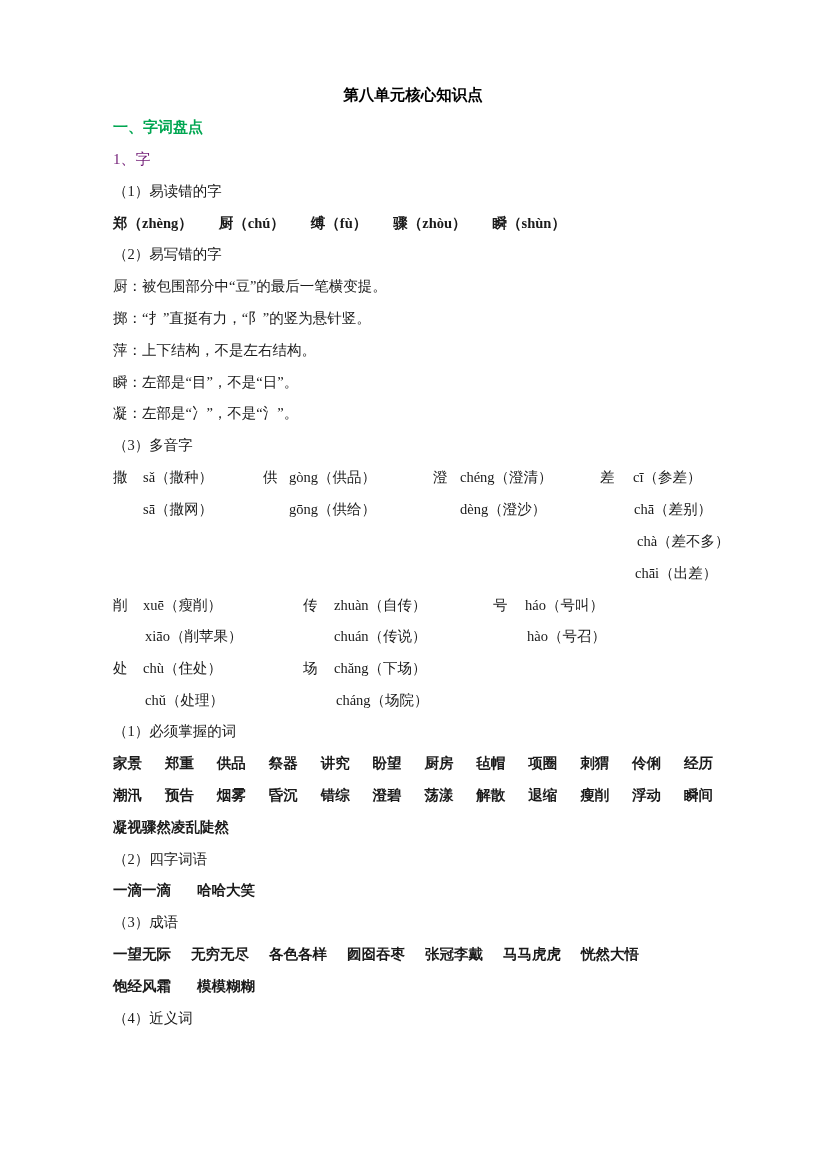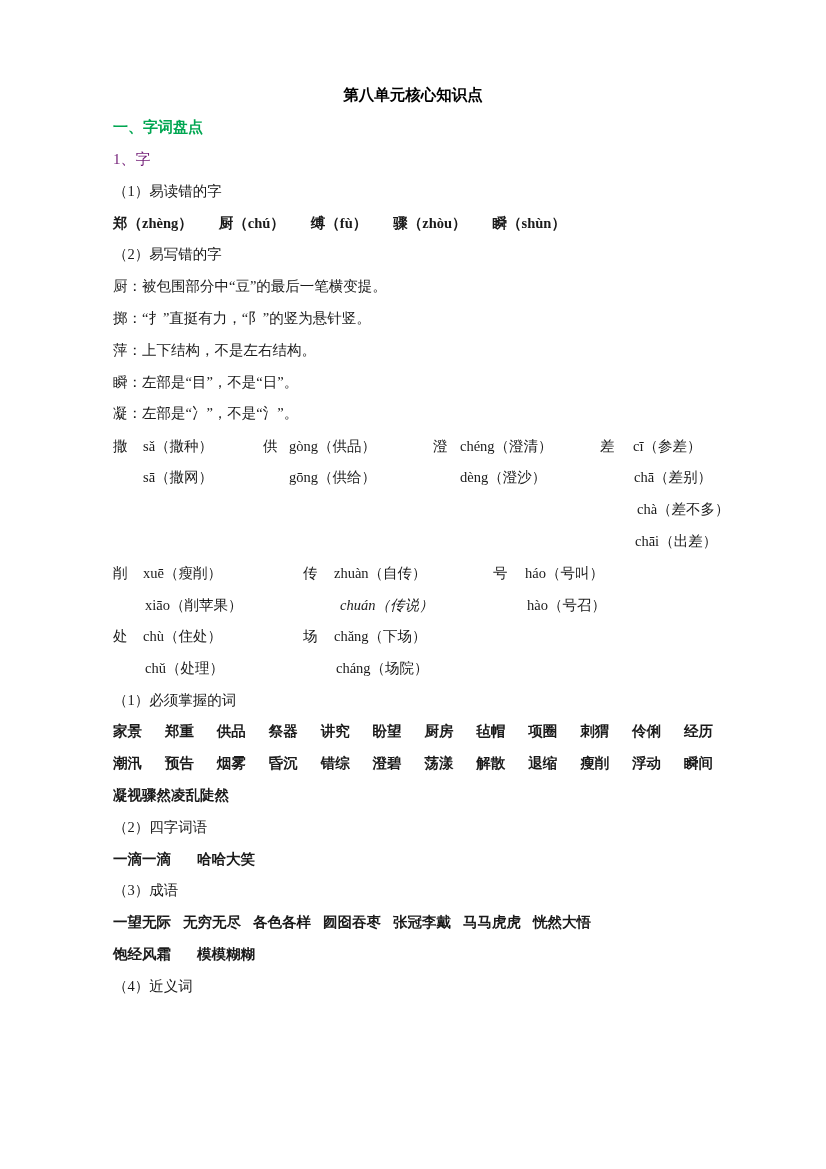--- a/index.html
+++ b/index.html
@@ -20,21 +20,21 @@
     font-family:"Liberation Sans","DejaVu Sans",sans-serif;
     font-weight:bold;font-size:15.5px;color:#000;
   }
   .h-green{
     font-family:"Liberation Sans","DejaVu Sans",sans-serif;
     font-weight:bold;font-size:15px;color:#00A651;
   }
   .h-red{font-size:15px;color:#701a75;}
   .words{}
   .words.justify{gap:0;justify-content:space-between;}
-  .gap24{gap:12px;}
+  .gap24{gap:20px;}
   .gap26{gap:26px;}
   .poly{position:relative;}
   .poly .seg{position:absolute;top:50%;transform:translateY(-50%);white-space:pre;}
   .w{display:inline-block;font-weight:bold;}
 </style>
 </head>
 <body>
 
 <div class="page">
 
@@ -61,27 +61,30 @@
   </div>
 
   <div>
       <div class="line">厨：被包围部分中“豆”的最后一笔横变提。</div>
       <div class="line">掷：“扌”直挺有力，“阝”的竖为悬针竖。</div>
       <div class="line">萍：上下结构，不是左右结构。</div>
       <div class="line">瞬：左部是“目”，不是“日”。</div>
       <div class="line">凝：左部是“冫”，不是“氵”。</div>
     </div>
 
+  <div class="line">
+    <span>（3）多音字</span>
+  </div>
 
   <div class="line poly"><span class="seg" style="left: 0px;">撒</span><span class="seg" style="left: 30px;">sǎ（撒种）</span><span class="seg" style="left: 150px;">供</span><span class="seg" style="left: 176px;">gòng（供品）</span><span class="seg" style="left: 320px;">澄</span><span class="seg" style="left: 347px;">chéng（澄清）</span><span class="seg" style="left: 487px;">差</span><span class="seg" style="left: 520px;">cī（参差）</span></div>
   <div class="line poly"><span class="seg" style="left: 30px;">sā（撒网）</span><span class="seg" style="left: 176px;">gōng（供给）</span><span class="seg" style="left: 347px;">dèng（澄沙）</span><span class="seg" style="left: 521px;">chā（差别）</span></div>
   <div class="line poly"><span class="seg" style="left: 524px;">chà（差不多）</span></div>
   <div class="line poly"><span class="seg" style="left: 522px;">chāi（出差）</span></div>
   <div class="line poly"><span class="seg" style="left: 0px;">削</span><span class="seg" style="left: 30px;">xuē（瘦削）</span><span class="seg" style="left: 190px;">传</span><span class="seg" style="left: 221px;">zhuàn（自传）</span><span class="seg" style="left: 380px;">号</span><span class="seg" style="left: 412px;">háo（号叫）</span></div>
-  <div class="line poly"><span class="seg" style="left: 32px;">xiāo（削苹果）</span><span class="seg" style="left: 227px; font-style: italic;">chuán（传说）</span><span class="seg" style="left: 414px;">hào（号召）</span></div>
+  <div class="line poly"><span class="seg" style="left: 32px;">xiāo（削苹果）</span><span class="seg" style="left: 221px;">chuán（传说）</span><span class="seg" style="left: 414px;">hào（号召）</span></div>
   <div class="line poly"><span class="seg" style="left: 0px;">处</span><span class="seg" style="left: 30px;">chù（住处）</span><span class="seg" style="left: 190px;">场</span><span class="seg" style="left: 221px;">chǎng（下场）</span></div>
   <div class="line poly"><span class="seg" style="left: 32px;">chǔ（处理）</span><span class="seg" style="left: 223px;">cháng（场院）</span></div>
 
 
   <div class="line">
     <span>（1）必须掌握的词</span>
   </div>
 
   <div class="line words justify"><span class="w">家景</span><span class="w">郑重</span><span class="w">供品</span><span class="w">祭器</span><span class="w">讲究</span><span class="w">盼望</span><span class="w">厨房</span><span class="w">毡帽</span><span class="w">项圈</span><span class="w">刺猬</span><span class="w">伶俐</span><span class="w">经历</span></div>
   <div class="line words justify"><span class="w">潮汛</span><span class="w">预告</span><span class="w">烟雾</span><span class="w">昏沉</span><span class="w">错综</span><span class="w">澄碧</span><span class="w">荡漾</span><span class="w">解散</span><span class="w">退缩</span><span class="w">瘦削</span><span class="w">浮动</span><span class="w">瞬间</span></div>

